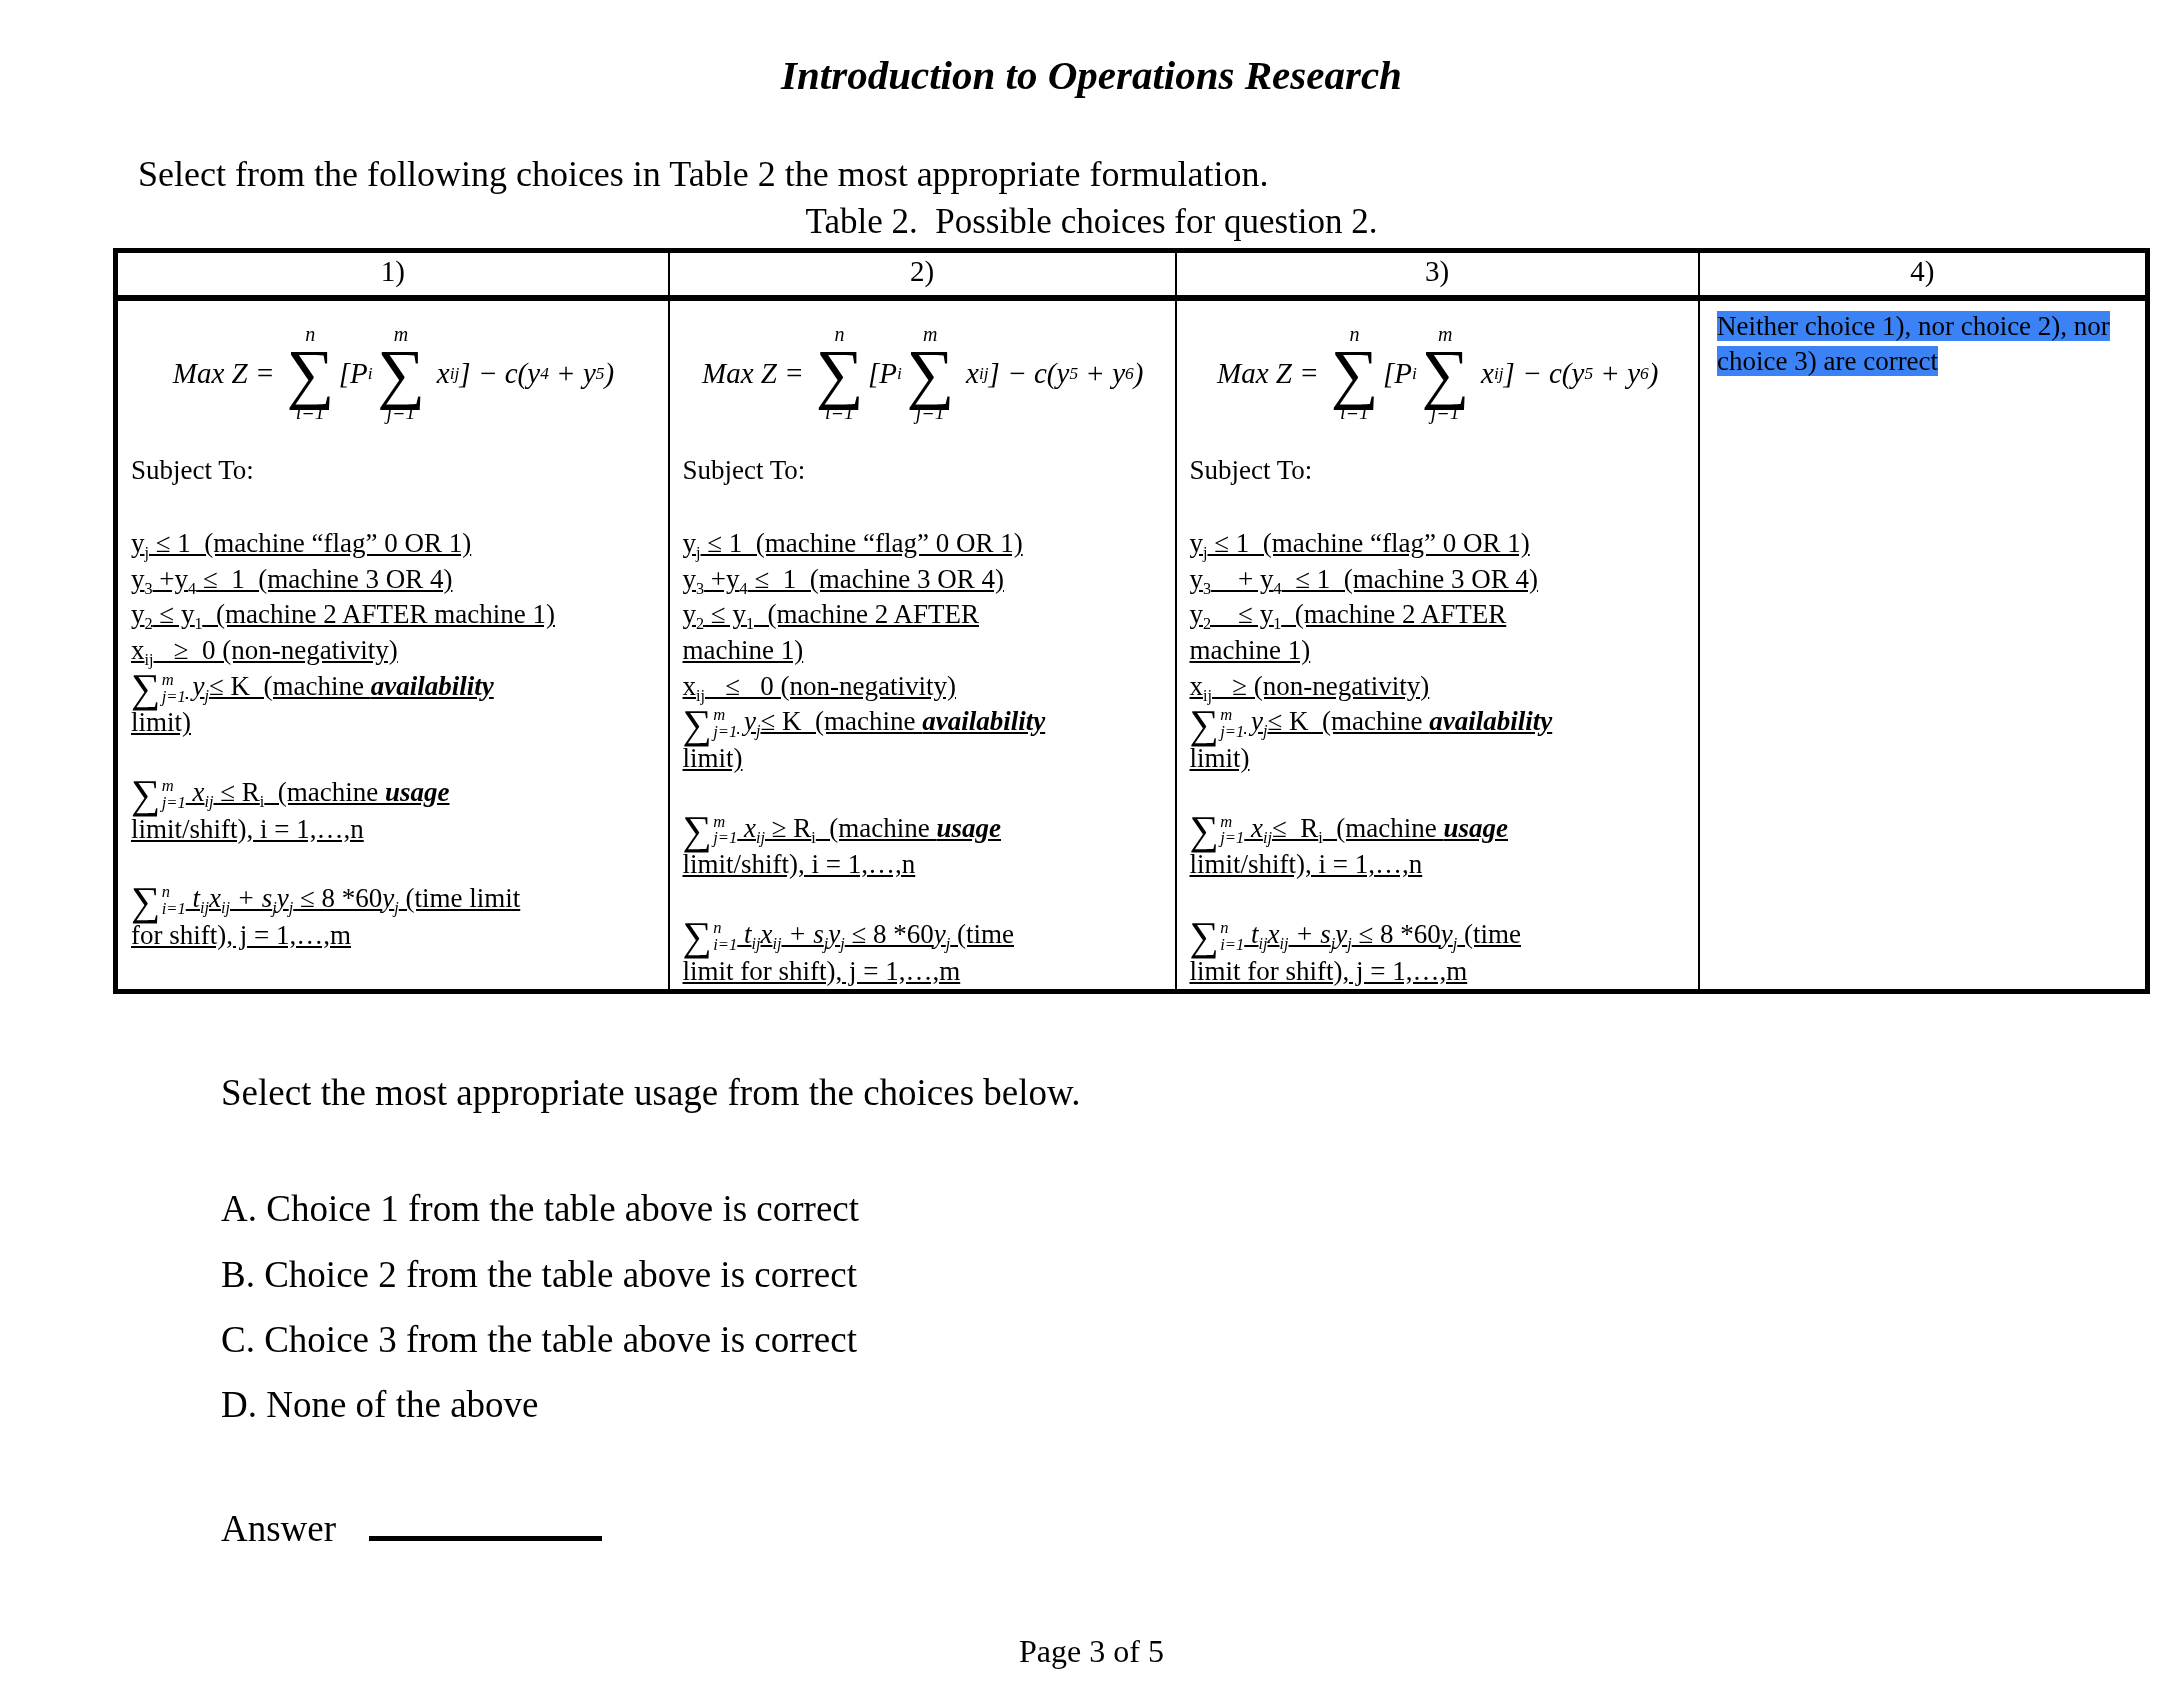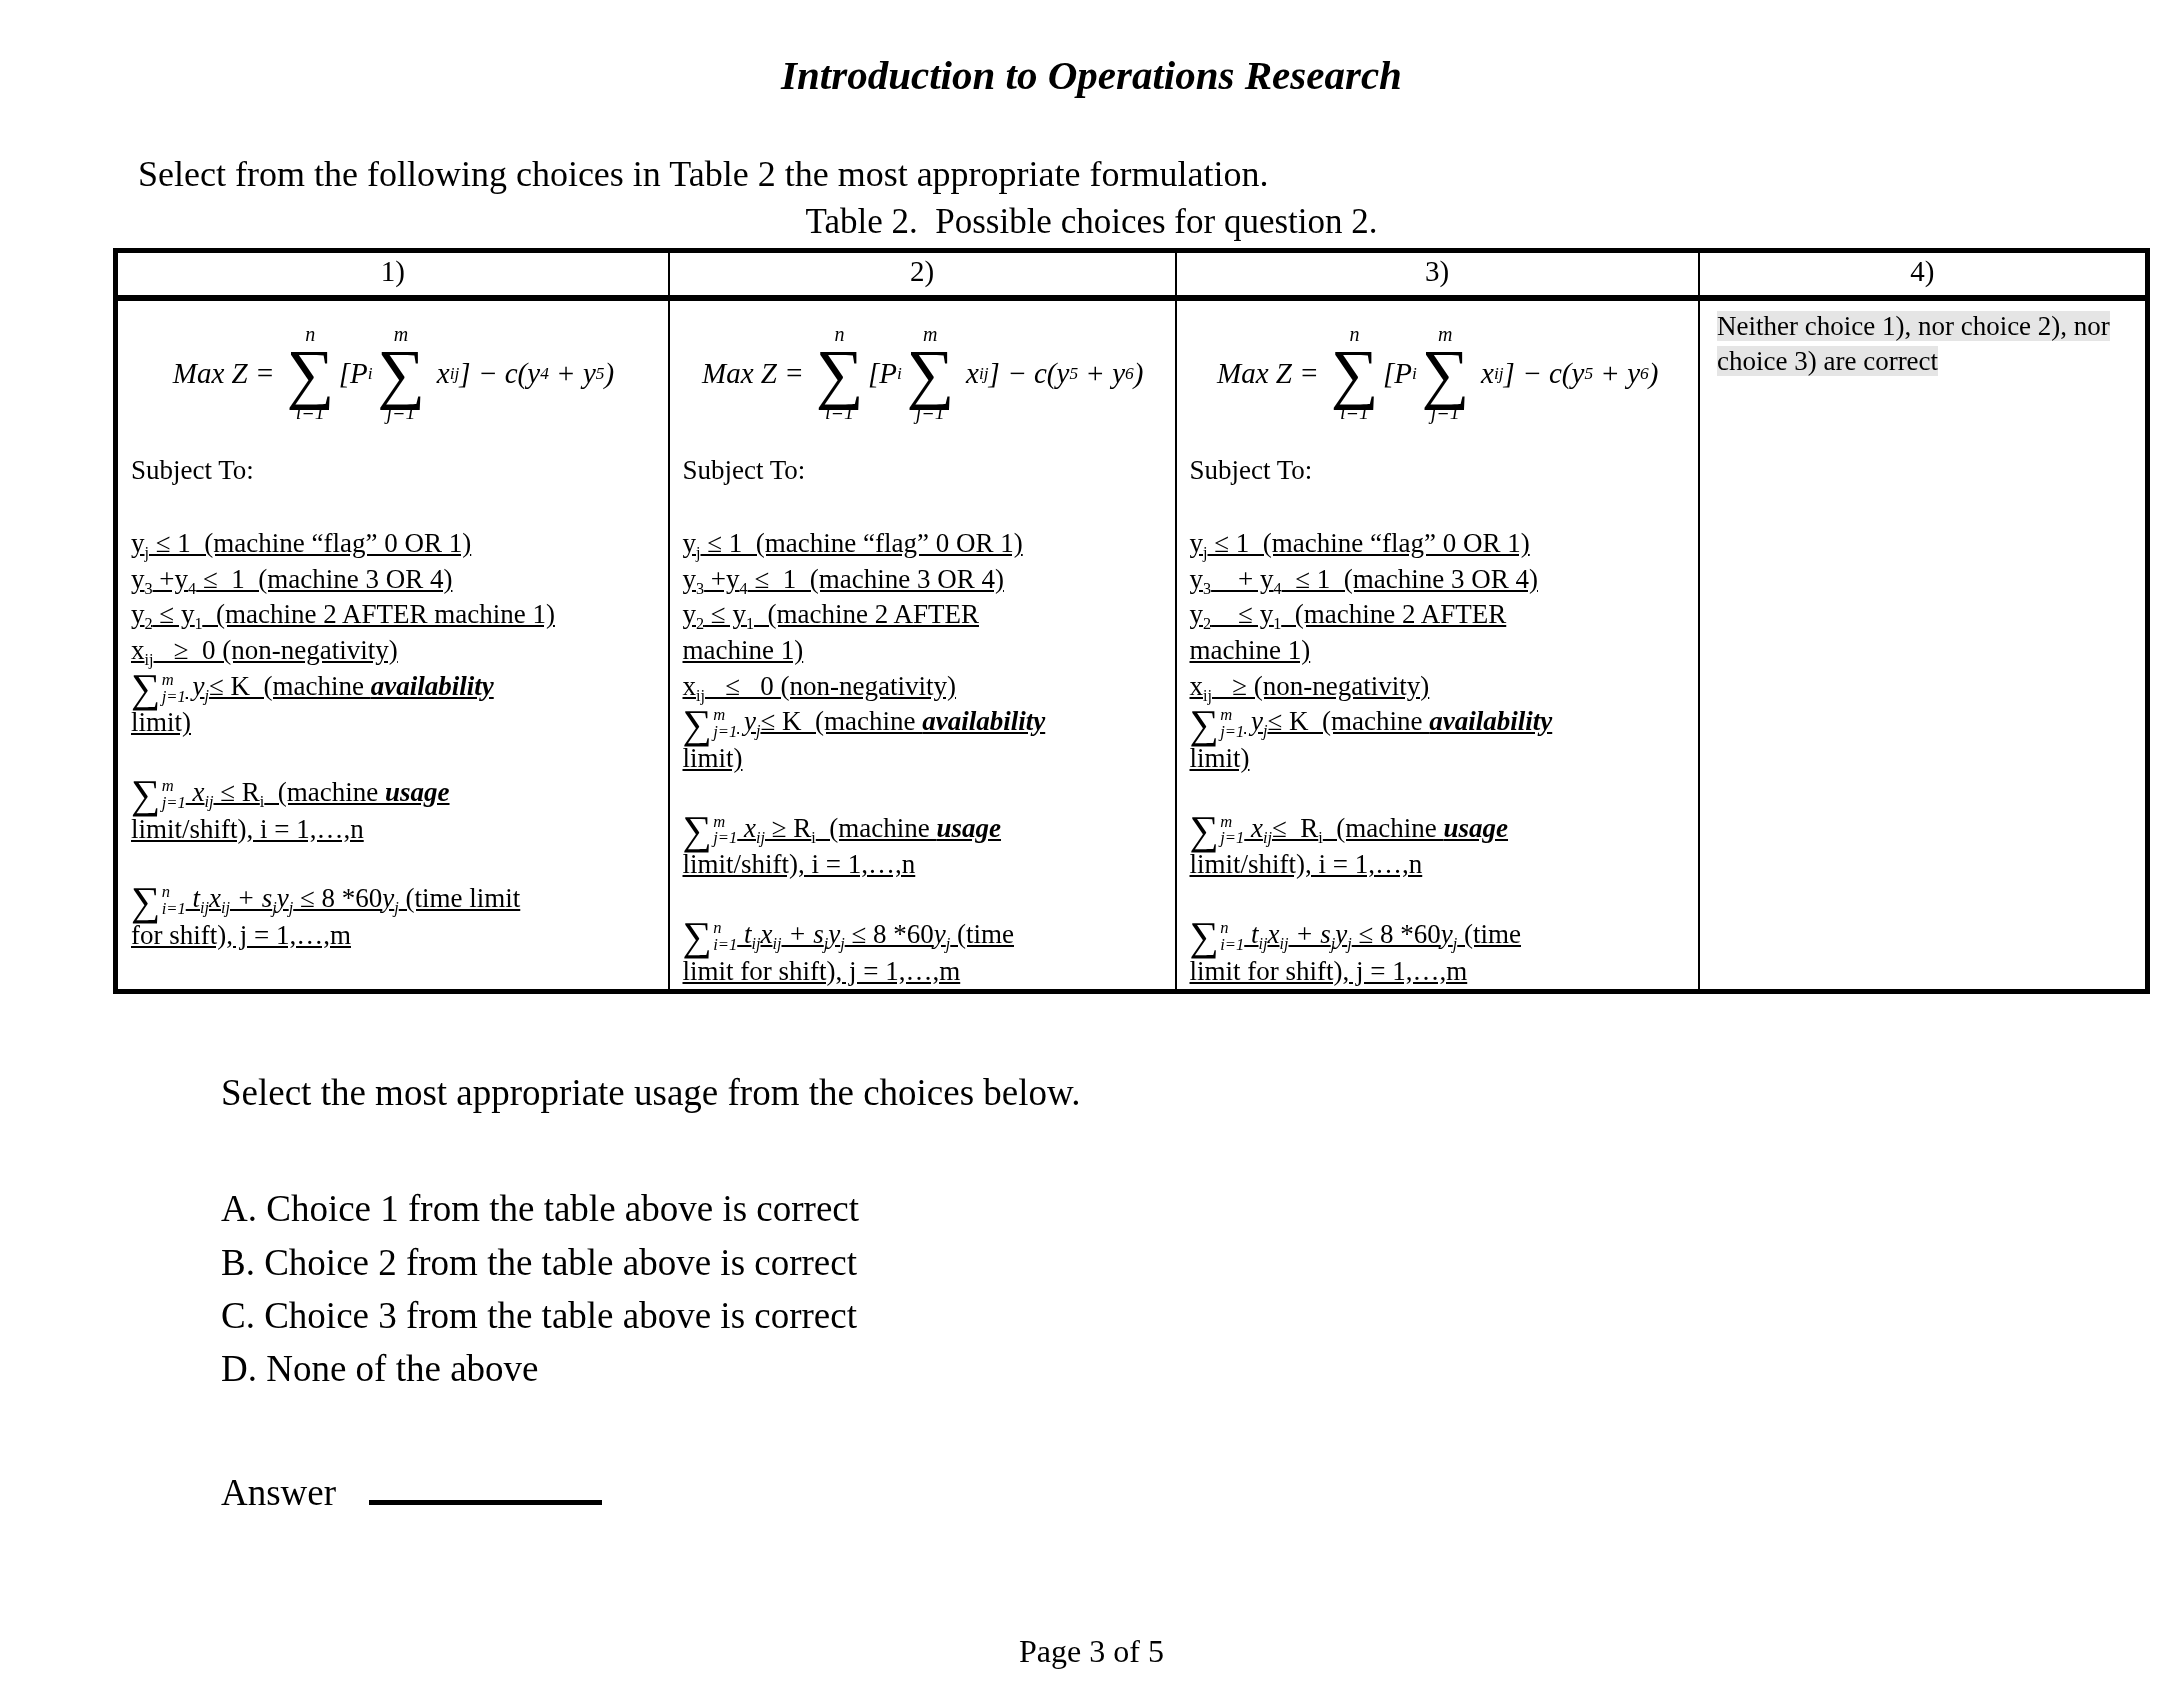--- a/index.html
+++ b/index.html
@@ -37,21 +37,21 @@
 
   .insum { display: inline-flex; align-items: center; vertical-align: -7.4px; }
   .insum .sig { font-size: 41px; line-height: 0.8; }
   .insum .lims { display: inline-flex; flex-direction: column; margin-left: 1.4px; }
   .insum .stop, .insum .sbot { font-size: 16.6px; font-style: italic; line-height: 1.02; }
 
   .hl { background: #ffff00; }
 
   .prompt { margin: 77px 0 0 221px; font-size: 37px; }
   .options { margin: 68px 0 0 221px; font-size: 37px; }
-  .option { line-height: 1.44; }
+  .option { line-height: 1.44; margin-top: 12px; }
   .answer-row { margin: 76px 0 0 221px; font-size: 37px; }
   .blank { display: inline-block; width: 233px; border-bottom: 5px solid #000; height: 33px; margin-left: 33px; }
   .footer { position: absolute; left: 0; right: 0; bottom: 36px; text-align: center; font-size: 32px; }
 </style>
 </head>
 <body>
 
 <h1 class="title">Introduction to Operations Research</h1>
 
 <p class="intro">Select from the following choices in Table 2 the most appropriate formulation.</p>
@@ -106,21 +106,21 @@
             <div class="cline"><span>y</span><sub>j</sub><span> ≤ 1  (machine “flag” 0 OR 1)</span></div>
             <div class="cline"><span>y</span><sub>3</sub><span>    + y</span><sub>4</sub><span>  ≤ 1  (machine 3 OR 4)</span></div>
             <div class="cline"><span>y</span><sub>2</sub><span>    ≤ y</span><sub>1</sub><span>  (machine 2 AFTER</span><br><span>machine 1)</span></div>
             <div class="cline"><span>x</span><sub>ij</sub><span>   ≥ (non-negativity)</span></div>
             <div class="cline"><span class="insum"><span class="sig">∑</span><span class="lims"><span class="stop">m</span><span class="sbot">j=1</span></span></span><span class="it"> y</span><sub class="it">j</sub><span>≤ K  (machine </span><span class="bi">availability</span><br><span>limit)</span></div>
             <div class="cline gap"><span class="insum"><span class="sig">∑</span><span class="lims"><span class="stop">m</span><span class="sbot">j=1</span></span></span><span class="it"> x</span><sub class="it">ij</sub><span>≤  R</span><sub>i</sub><span>  (machine </span><span class="bi">usage</span><br><span>limit/shift), i = 1,…,n</span></div>
             <div class="cline gap"><span class="insum"><span class="sig">∑</span><span class="lims"><span class="stop">n</span><span class="sbot">i=1</span></span></span><span class="it"> t</span><sub class="it">ij</sub><span class="it">x</span><sub class="it">ij</sub><span class="it"> + s</span><sub class="it">j</sub><span class="it">y</span><sub class="it">j</sub><span> ≤ 8 *60</span><span class="it">y</span><sub class="it">j</sub><span> (time</span><br><span>limit for shift), j = 1,…,m</span></div>
           </div>
     </td>
     <td class="cell4">
-      <span class="hl" style="background: #e5e5e5;">Neither choice 1), nor choice 2), nor choice 3) are correct</span>
+      <span class="hl" style="background: #3b82f6;">Neither choice 1), nor choice 2), nor choice 3) are correct</span>
     </td>
   </tr>
 </tbody>
   </table>
 
 <p class="prompt">Select the most appropriate usage from the choices below.</p>
 
 <div class="options">
   <div class="option">A. Choice 1 from the table above is correct</div>
   <div class="option">B. Choice 2 from the table above is correct</div>

